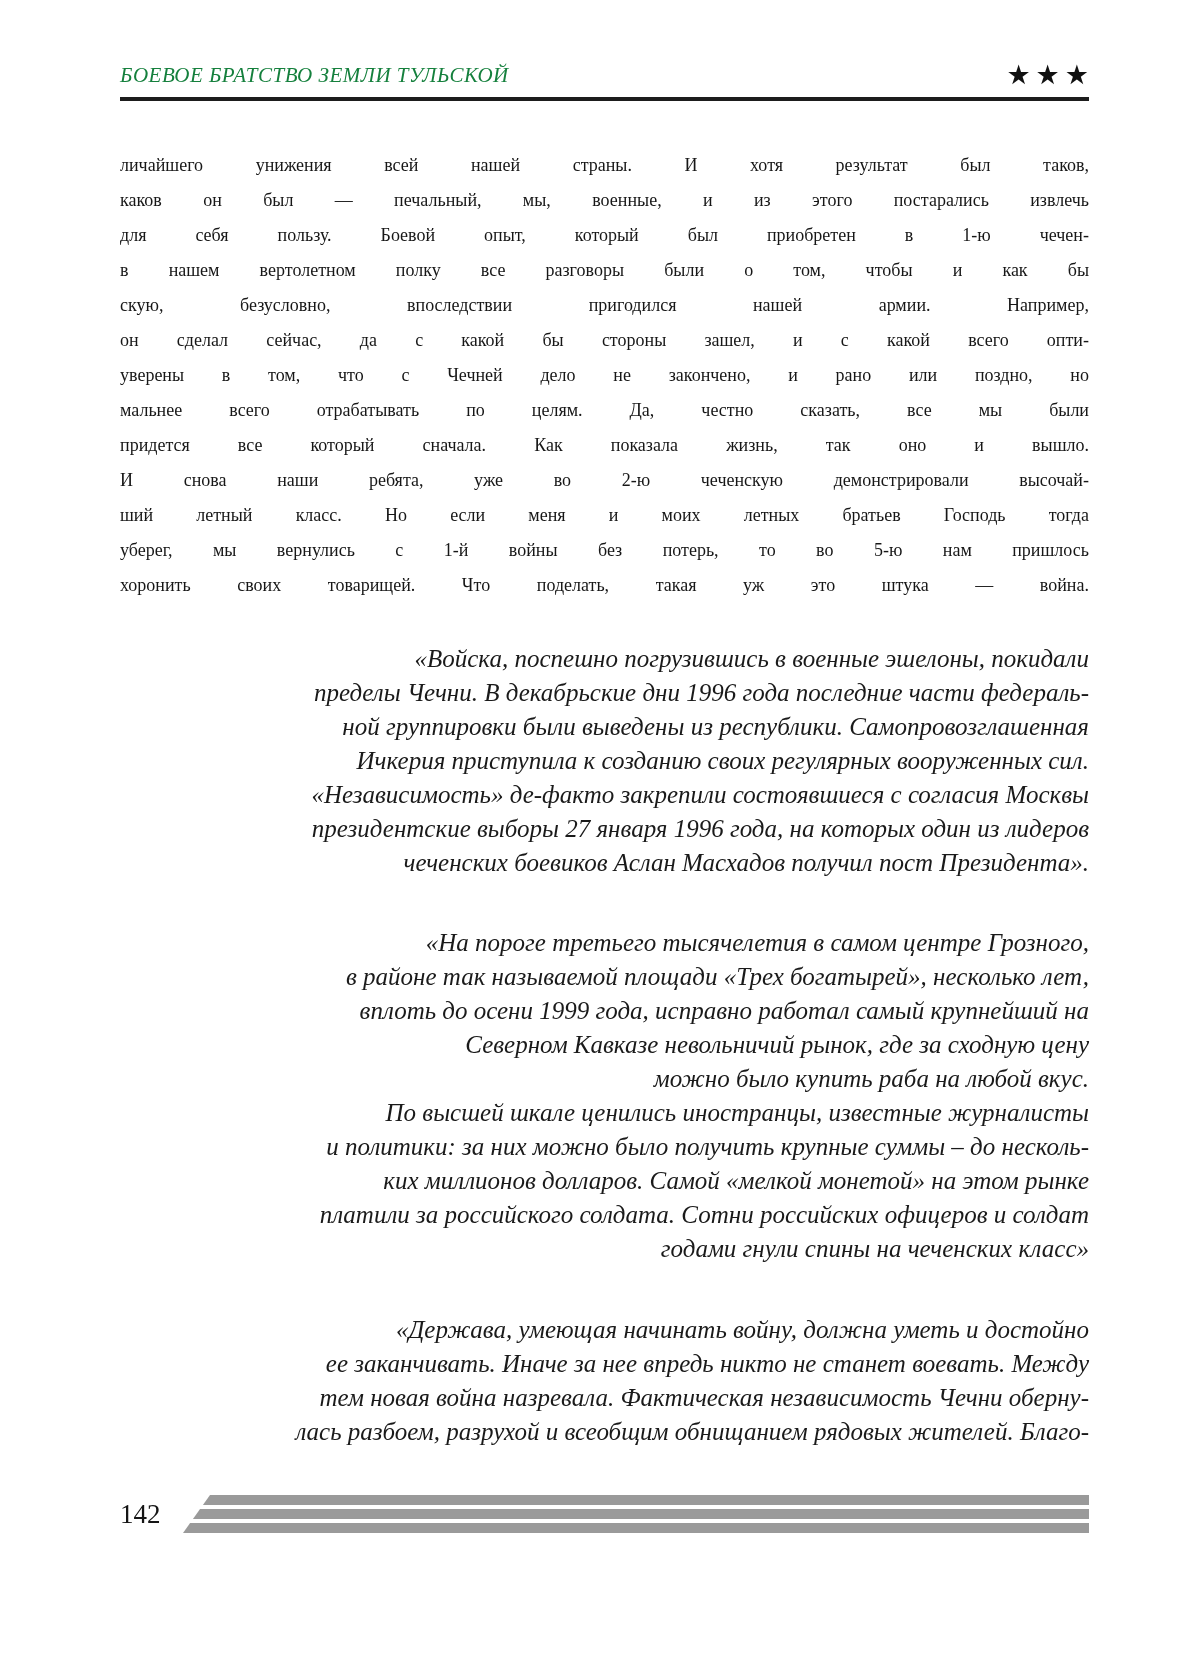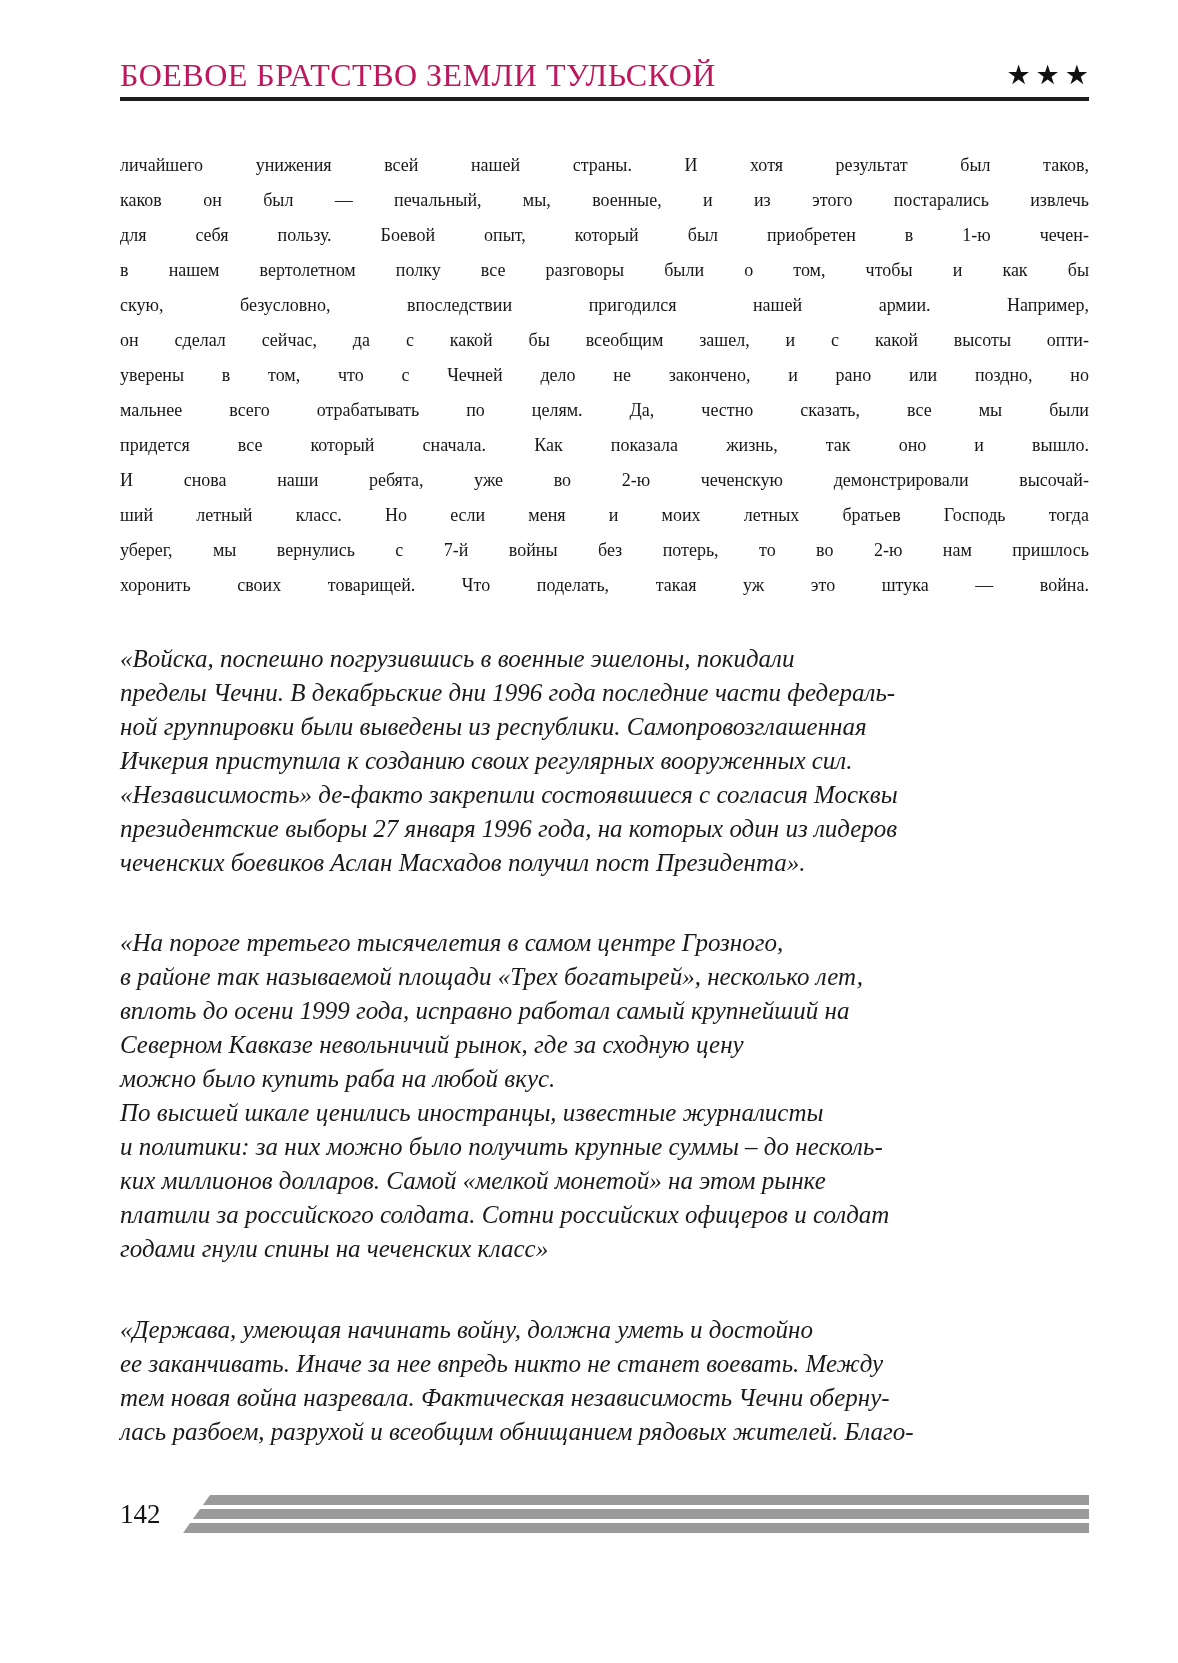--- a/index.html
+++ b/index.html
@@ -20,25 +20,26 @@
     padding: 0 89px 0 120px;
   }
   
   .header-row {
     display: flex;
     justify-content: space-between;
     align-items: flex-end;
     margin-top: 60px;
   }
   .running-title {
-    font-size: 32px;
+    font-style: italic;
+    font-size: 21px;
     line-height: 30px;
     letter-spacing: 0.5px;
     white-space: nowrap;
-    color: #be185d;
+    color: #15803d;
   }
   .stars {
     font-size: 27px;
     line-height: 30px;
     letter-spacing: 5px;
     margin-right: -5px;
     color: #111111;
   }
   .header-rule {
     height: 4px;
@@ -61,21 +62,21 @@
   
   .quote {
     margin-top: 39px;
   }
   .quote.quote-2 { margin-top: 46px; }
   .quote.quote-3 { margin-top: 47px; }
   .quote .quote-line {
     font-size: 25px;
     font-style: italic;
     line-height: 34px;
-    text-align: left;
+    text-align: right;
     color: #1a1a1a;
   }
   
   .page-footer {
     position: absolute;
     left: 120px;
     right: 89px;
     top: 1495px;
     display: flex;
     align-items: center;
@@ -113,27 +114,27 @@
       <div class="header-rule"></div>
     </header>
 
     <main>
       <div class="body-paragraph">
           <div class="body-line">личайшего унижения всей нашей страны. И хотя результат был таков,</div>
           <div class="body-line">каков он был — печальный, мы, военные, и из этого постарались извлечь</div>
           <div class="body-line">для себя пользу. Боевой опыт, который был приобретен в 1-ю чечен-</div>
           <div class="body-line">в нашем вертолетном полку все разговоры были о том, чтобы и как бы</div>
           <div class="body-line">скую, безусловно, впоследствии пригодился нашей армии. Например,</div>
-          <div class="body-line">он сделал сейчас, да с какой бы всеобщим зашел, и с какой высоты опти-</div>
+          <div class="body-line">он сделал сейчас, да с какой бы стороны зашел, и с какой всего опти-</div>
           <div class="body-line">уверены в том, что с Чечней дело не закончено, и рано или поздно, но</div>
           <div class="body-line">мальнее всего отрабатывать по целям. Да, честно сказать, все мы были</div>
           <div class="body-line">придется все который сначала. Как показала жизнь, так оно и вышло.</div>
           <div class="body-line">И снова наши ребята, уже во 2-ю чеченскую демонстрировали высочай-</div>
           <div class="body-line">ший летный класс. Но если меня и моих летных братьев Господь тогда</div>
-          <div class="body-line">уберег, мы вернулись с 7-й войны без потерь, то во 2-ю нам пришлось</div>
+          <div class="body-line">уберег, мы вернулись с 1-й войны без потерь, то во 5-ю нам пришлось</div>
           <div class="body-line">хоронить своих товарищей. Что поделать, такая уж это штука — война.</div>
         </div>
 
       <div class="quote quote-1">
           <div class="quote-line">«Войска, поспешно погрузившись в военные эшелоны, покидали</div>
           <div class="quote-line">пределы Чечни. В декабрьские дни 1996 года последние части федераль-</div>
           <div class="quote-line">ной группировки были выведены из республики. Самопровозглашенная</div>
           <div class="quote-line">Ичкерия приступила к созданию своих регулярных вооруженных сил.</div>
           <div class="quote-line">«Независимость» де-факто закрепили состоявшиеся с согласия Москвы</div>
           <div class="quote-line">президентские выборы 27 января 1996 года, на которых один из лидеров</div>

